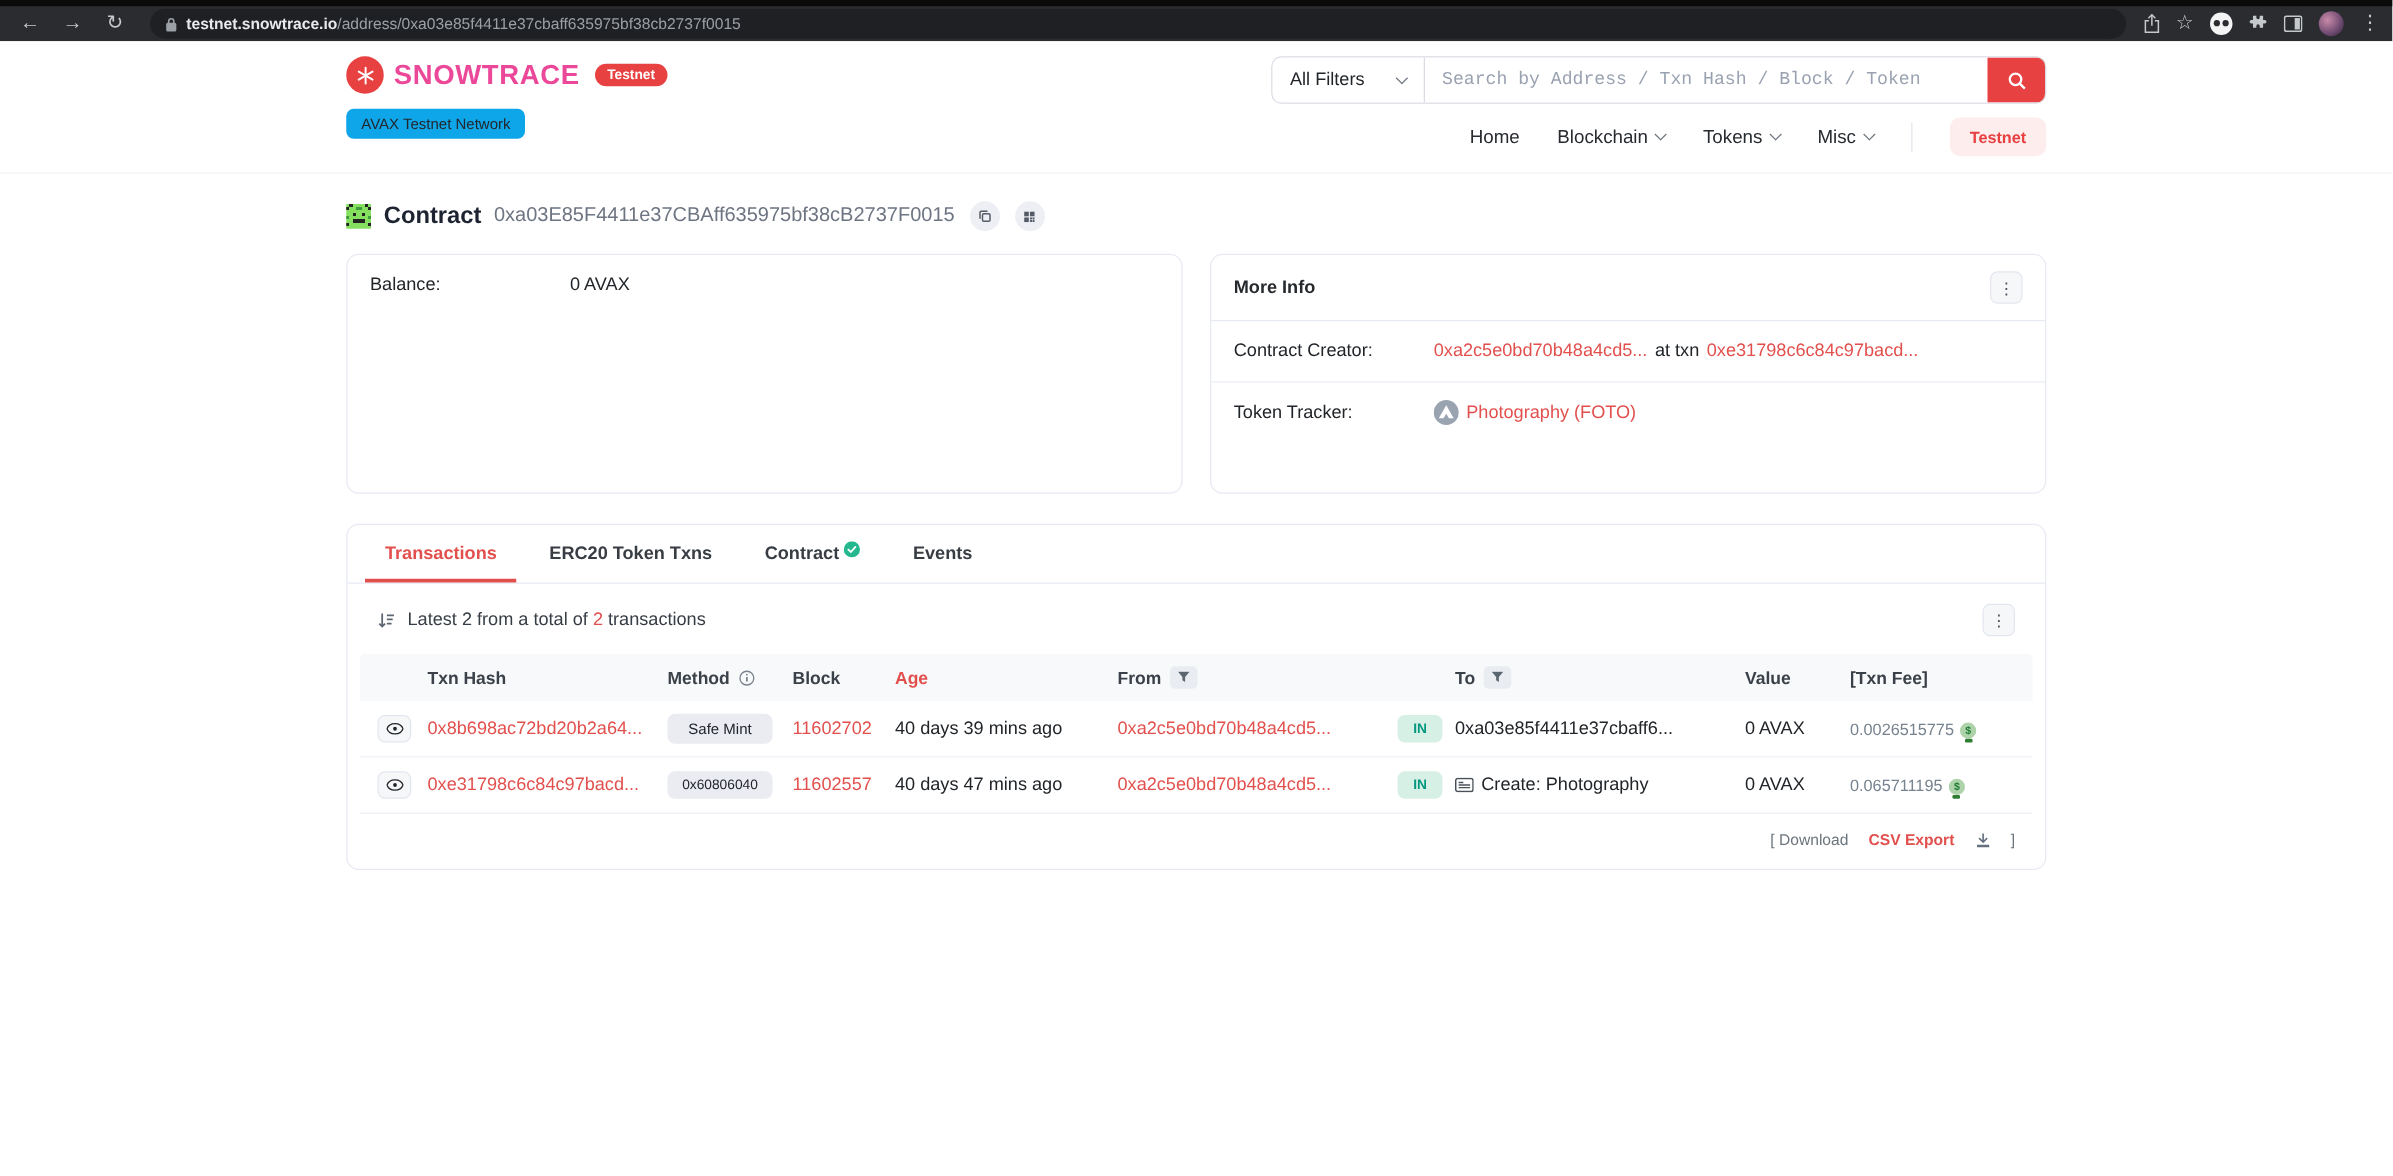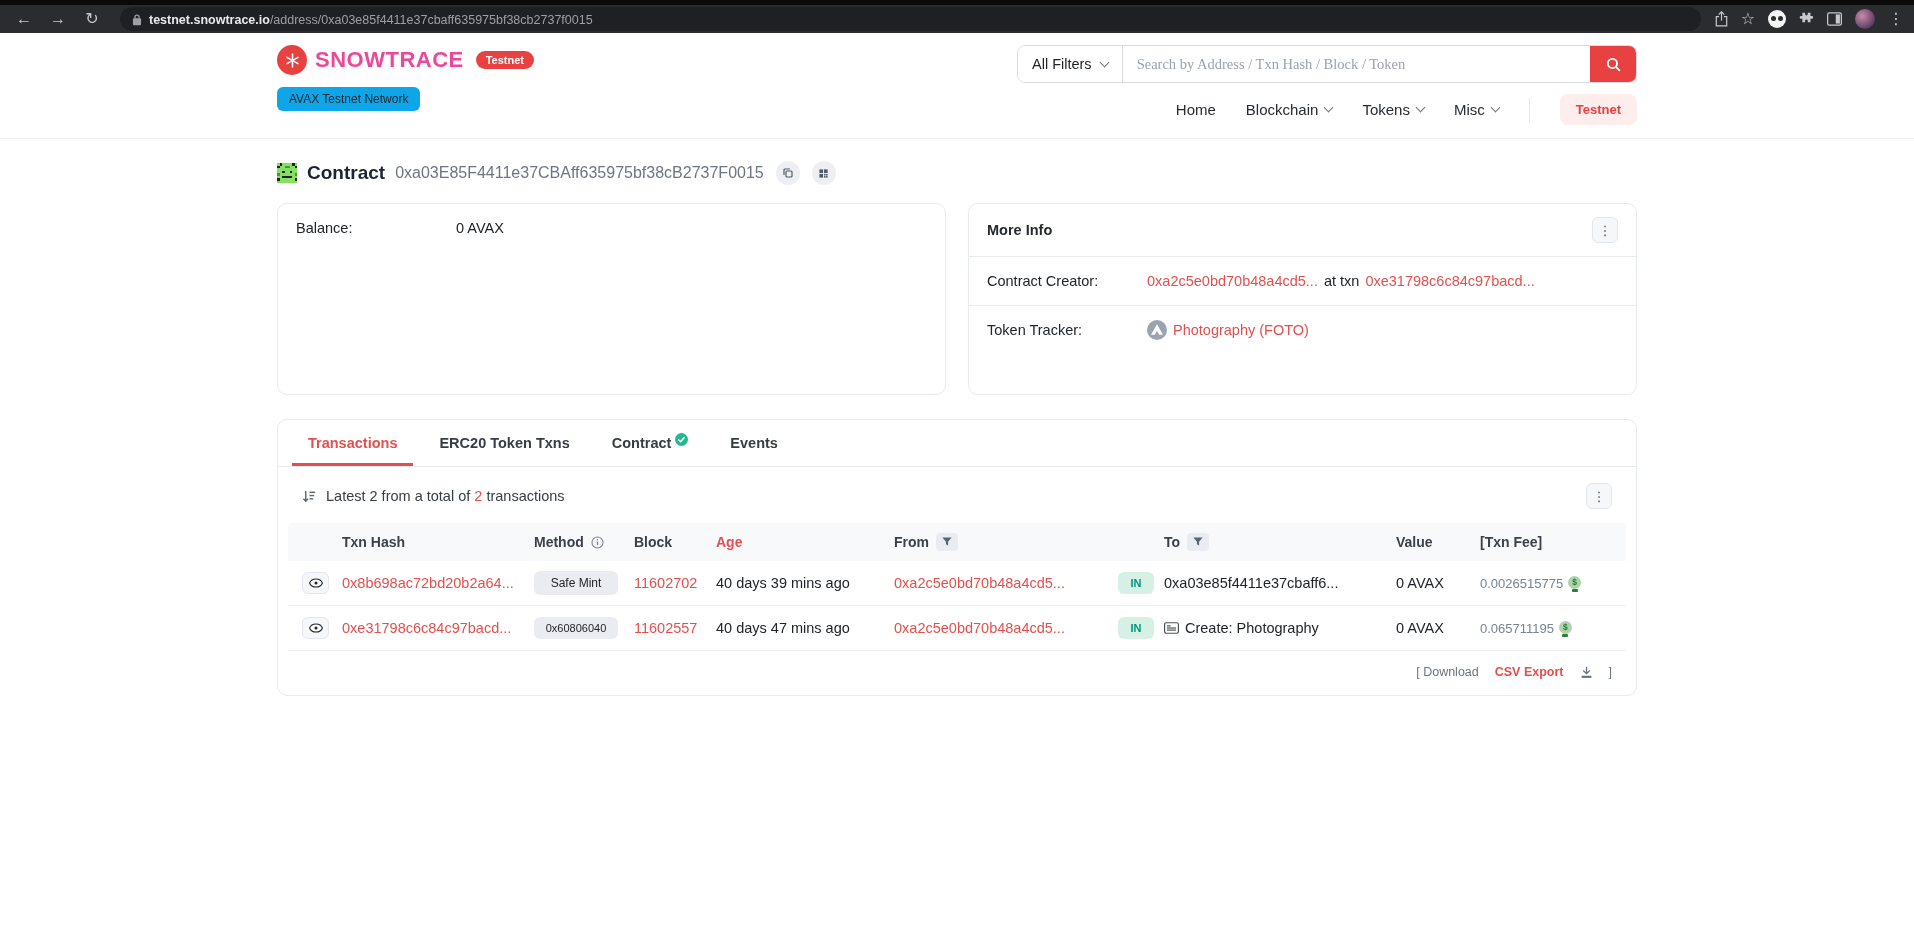--- a/index.html
+++ b/index.html
@@ -32,25 +32,25 @@
   .logo-circle { width:30px; height:30px; border-radius:50%; background:#e84142;
     display:flex; align-items:center; justify-content:center; }
   .brand-text { font-size:22px; font-weight:800; color:#ec4899; letter-spacing:.5px; }
   .brand-badge { background:#e84142; color:#fff; font-size:11px; font-weight:700;
     padding:3px 10px; border-radius:10px; margin-left:4px; }
   .network-pill { display:inline-block; margin-top:12px; background:#0ea5e9;
     color:#23272c; font-size:12px; padding:5px 12px; border-radius:6px; }
   .header-right { display:flex; flex-direction:column; align-items:flex-end; gap:11px; }
   .searchbar { width:620px; height:38px; border:1px solid #d9dce3; border-radius:8px;
     display:flex; align-items:stretch; background:#fff; overflow:hidden; }
-  .filters-btn { display:flex; align-items:center; gap:9px; padding:0 14px;
+  .filters-btn { display:flex; align-items:center; gap:26px; padding:0 14px;
     border:none; background:#fff; border-right:1px solid #d9dce3; font-size:14.5px;
     color:#212529; cursor:pointer; font-family:inherit; }
   .searchbar input { flex:1; border:none; outline:none; padding:0 14px; font-size:14.5px;
-    color:#212529; font-family:Liberation Serif, serif; }
+    color:#212529; font-family:Liberation Mono, monospace; }
   .searchbar input::placeholder { color:#9aa2b1; }
   .search-btn { width:46px; border:none; background:#e84142; cursor:pointer;
     display:flex; align-items:center; justify-content:center; }
   .chev { display:inline-block; width:7px; height:7px; border-right:1.6px solid #6e7681;
     border-bottom:1.6px solid #6e7681; transform:rotate(45deg); margin-top:-4px; }
   .main-nav { display:flex; align-items:center; gap:30px; font-size:15px; color:#272b30; }
   .nav-item { display:flex; align-items:center; gap:7px; cursor:pointer; }
   .nav-divider { width:1px; height:24px; background:#e2e5ec; }
   .testnet-btn { background:#fdeded; color:#e84142; font-weight:600; font-size:13px;
     padding:8px 16px; border-radius:8px; border:none; cursor:pointer; font-family:inherit; }
@@ -106,21 +106,21 @@
   .tx-row { height:45px; border-bottom:1px solid #eef0f6; font-size:14.5px;
     color:#212529; }
   .eye-btn { width:27px; height:22px; border-radius:6px; background:#f6f7f9;
     border:1px solid #e3e6ee; display:flex; align-items:center; justify-content:center;
     cursor:pointer; margin-left:14px; }
   .method-badge { display:inline-block; background:#eaecf2; border-radius:6px;
     padding:5px 6px; font-size:12px; color:#21252a; min-width:84px; text-align:center; }
   .in-badge { display:inline-block; background:#d7f0e5; color:#02977e; font-weight:700;
     font-size:11px; border-radius:6px; padding:5px 0; width:36px; text-align:center; }
   .to-cell { display:flex; align-items:center; gap:6px; }
-  .fee-cell { display:flex; align-items:flex-start; gap:5px; font-size:13px; color:#77838f; }
+  .fee-cell { display:flex; align-items:flex-end; gap:5px; font-size:13px; color:#77838f; }
   .bulb { position:relative; width:13px; height:13px; border-radius:50%;
     background:#aed3ab; color:#1e7e34; font-size:8.5px; font-weight:700;
     display:flex; align-items:center; justify-content:center; }
   .bulb::after { content:"$"; }
   .bulb::before { content:""; position:absolute; bottom:-3px; left:3.5px; width:6px;
     height:3px; background:#2e7d32; border-radius:1px; }
   .csv-row { display:flex; justify-content:flex-end; align-items:center; gap:16px;
     padding:14px 14px 2px; font-size:12.5px; color:#6c757d; }
   .csv-link { color:#e2504e; font-weight:700; cursor:pointer; }
 </style>

